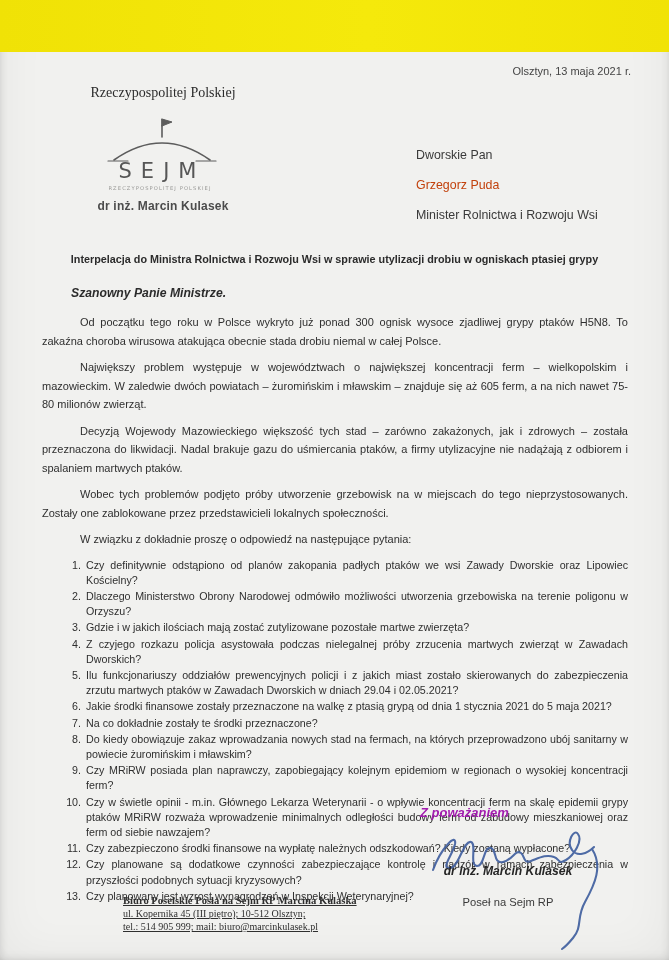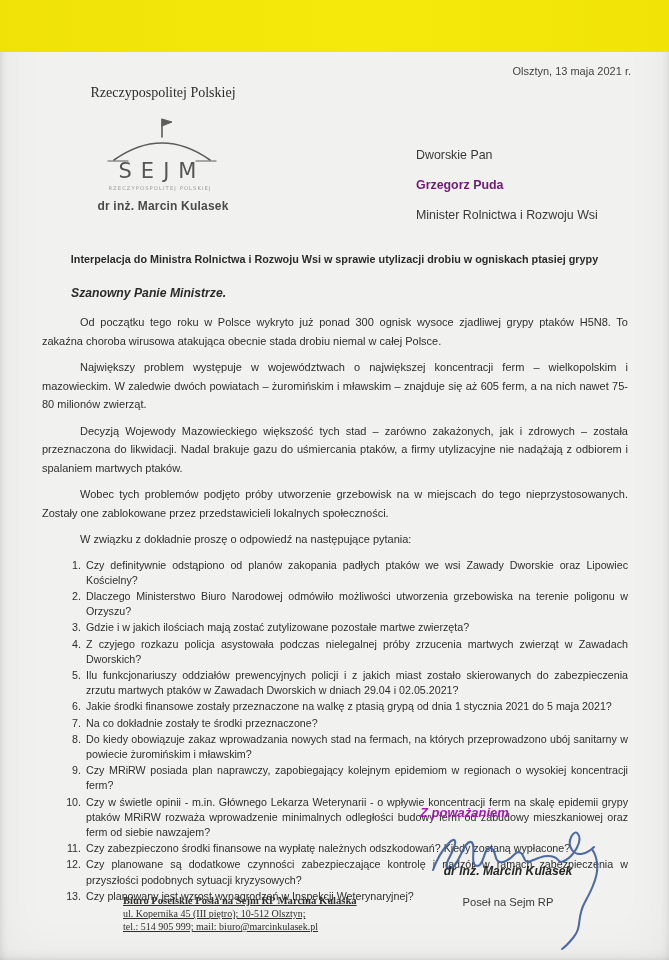--- a/index.html
+++ b/index.html
@@ -40,21 +40,21 @@
     position: absolute; top: 199px; left: 58px; width: 210px;
     text-align: center;
     font-size: 12px; font-weight: bold; color: #4c4c4c;
     letter-spacing: 0.2px;
   }
   .recipient {
     position: absolute; top: 148px; left: 416px;
     font-size: 12.4px; color: #3a3a3a;
   }
   .recipient > div { margin-bottom: 16px; }
-  .recipient .r-name { font-weight: bold; color: #701a75; }
+  .recipient .r-name { font-weight: normal; color: #c2410c; }
   .subject {
     position: absolute; top: 253px; left: 42px; right: 42px;
     text-align: center; font-weight: bold; font-size: 10.8px; color: #2b2b2b;
   }
   .greeting {
     position: absolute; top: 286px; left: 71px;
     font-weight: bold; font-style: italic; font-size: 12.2px; color: #2b2b2b;
   }
   .content {
     position: absolute; top: 313px; left: 42px; width: 586px;
@@ -143,21 +143,21 @@
   <div class="greeting">Szanowny Panie Ministrze.</div>
 
   <div class="content">
     <p class="para">Od początku tego roku w Polsce wykryto już ponad 300 ognisk wysoce zjadliwej grypy ptaków H5N8. To zakaźna choroba wirusowa atakująca obecnie stada drobiu niemal w całej Polsce.</p>
     <p class="para">Największy problem występuje w województwach o największej koncentracji ferm – wielkopolskim i mazowieckim. W zaledwie dwóch powiatach – żuromińskim i mławskim – znajduje się aż 605 ferm, a na nich nawet 75-80 milionów zwierząt.</p>
     <p class="para">Decyzją Wojewody Mazowieckiego większość tych stad – zarówno zakażonych, jak i zdrowych – została przeznaczona do likwidacji. Nadal brakuje gazu do uśmiercania ptaków, a firmy utylizacyjne nie nadążają z odbiorem i spalaniem martwych ptaków.</p>
     <p class="para">Wobec tych problemów podjęto próby utworzenie grzebowisk na w miejscach do tego nieprzystosowanych. Zostały one zablokowane przez przedstawicieli lokalnych społeczności.</p>
     <p class="para intro">W związku z dokładnie proszę o odpowiedź na następujące pytania:</p>
     <ol class="questions">
       <li>Czy definitywnie odstąpiono od planów zakopania padłych ptaków we wsi Zawady Dworskie oraz Lipowiec Kościelny?</li>
-      <li>Dlaczego Ministerstwo Biuro Narodowej odmówiło możliwości utworzenia grzebowiska na terenie poligonu w Orzyszu?</li>
+      <li>Dlaczego Ministerstwo Obrony Narodowej odmówiło możliwości utworzenia grzebowiska na terenie poligonu w Orzyszu?</li>
       <li>Gdzie i w jakich ilościach mają zostać zutylizowane pozostałe martwe zwierzęta?</li>
       <li>Z czyjego rozkazu policja asystowała podczas nielegalnej próby zrzucenia martwych zwierząt w Zawadach Dworskich?</li>
       <li>Ilu funkcjonariuszy oddziałów prewencyjnych policji i z jakich miast zostało skierowanych do zabezpieczenia zrzutu martwych ptaków w Zawadach Dworskich w dniach 29.04 i 02.05.2021?</li>
       <li>Jakie środki finansowe zostały przeznaczone na walkę z ptasią grypą od dnia 1 stycznia 2021 do 5 maja 2021?</li>
       <li>Na co dokładnie zostały te środki przeznaczone?</li>
       <li>Do kiedy obowiązuje zakaz wprowadzania nowych stad na fermach, na których przeprowadzono ubój sanitarny w powiecie żuromińskim i mławskim?</li>
       <li>Czy MRiRW posiada plan naprawczy, zapobiegający kolejnym epidemiom w regionach o wysokiej koncentracji ferm?</li>
       <li>Czy w świetle opinii - m.in. Głównego Lekarza Weterynarii - o wpływie koncentracji ferm na skalę epidemii grypy ptaków MRiRW rozważa wprowadzenie minimalnych odległości budowy ferm od zabudowy mieszkaniowej oraz ferm od siebie nawzajem?</li>
       <li>Czy zabezpieczono środki finansowe na wypłatę należnych odszkodowań? Kiedy zostaną wypłacone?</li>
       <li>Czy planowane są dodatkowe czynności zabezpieczające kontrolę i nadzór w ramach zabezpieczenia w przyszłości podobnych sytuacji kryzysowych?</li>

